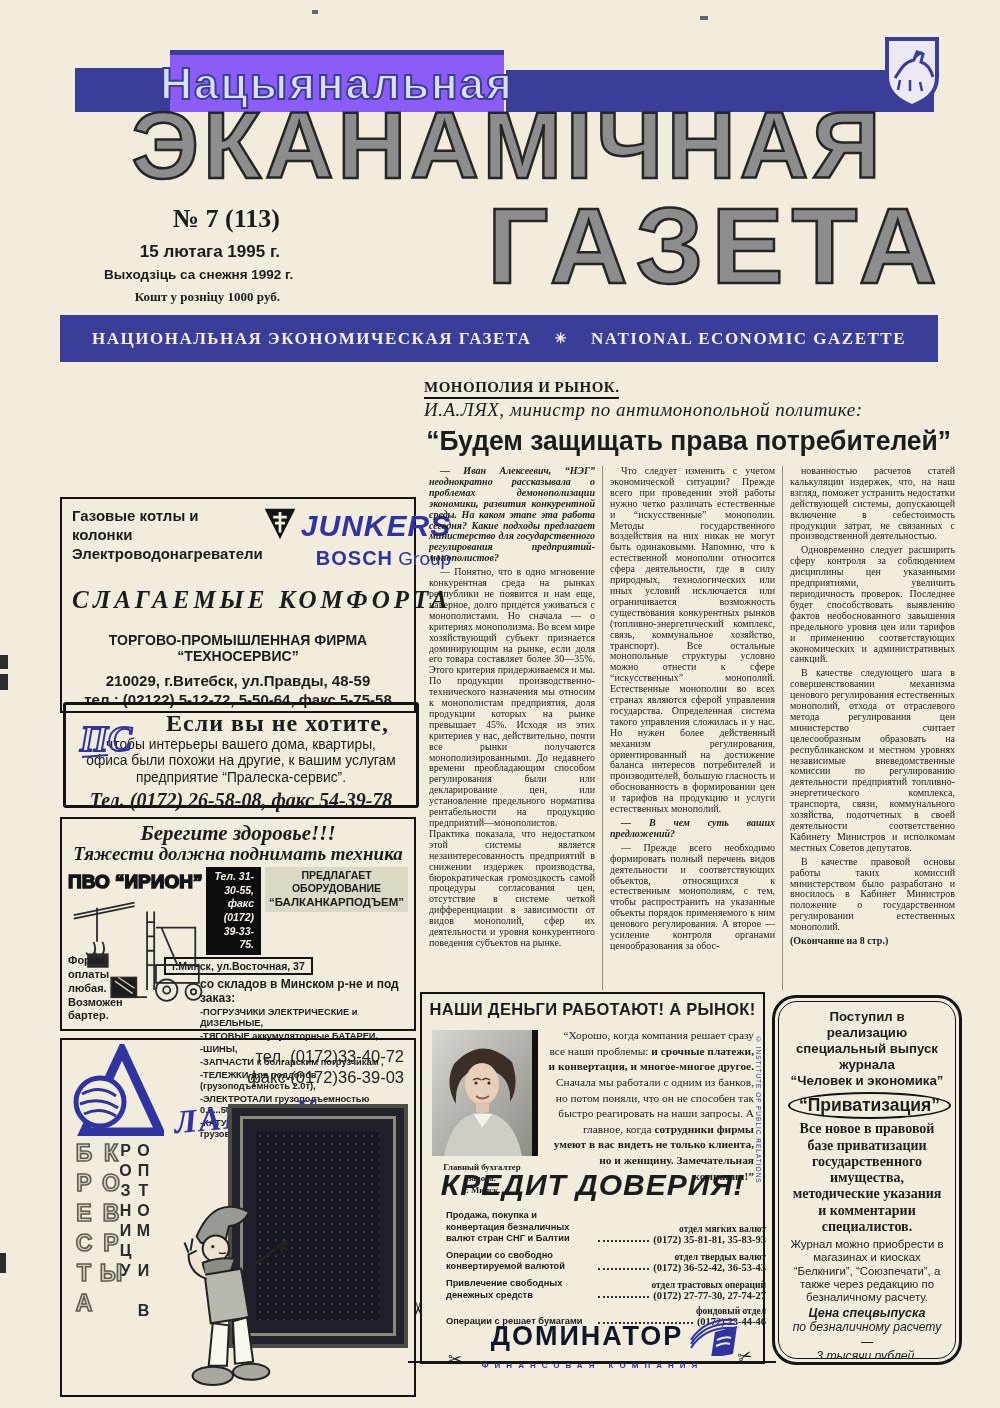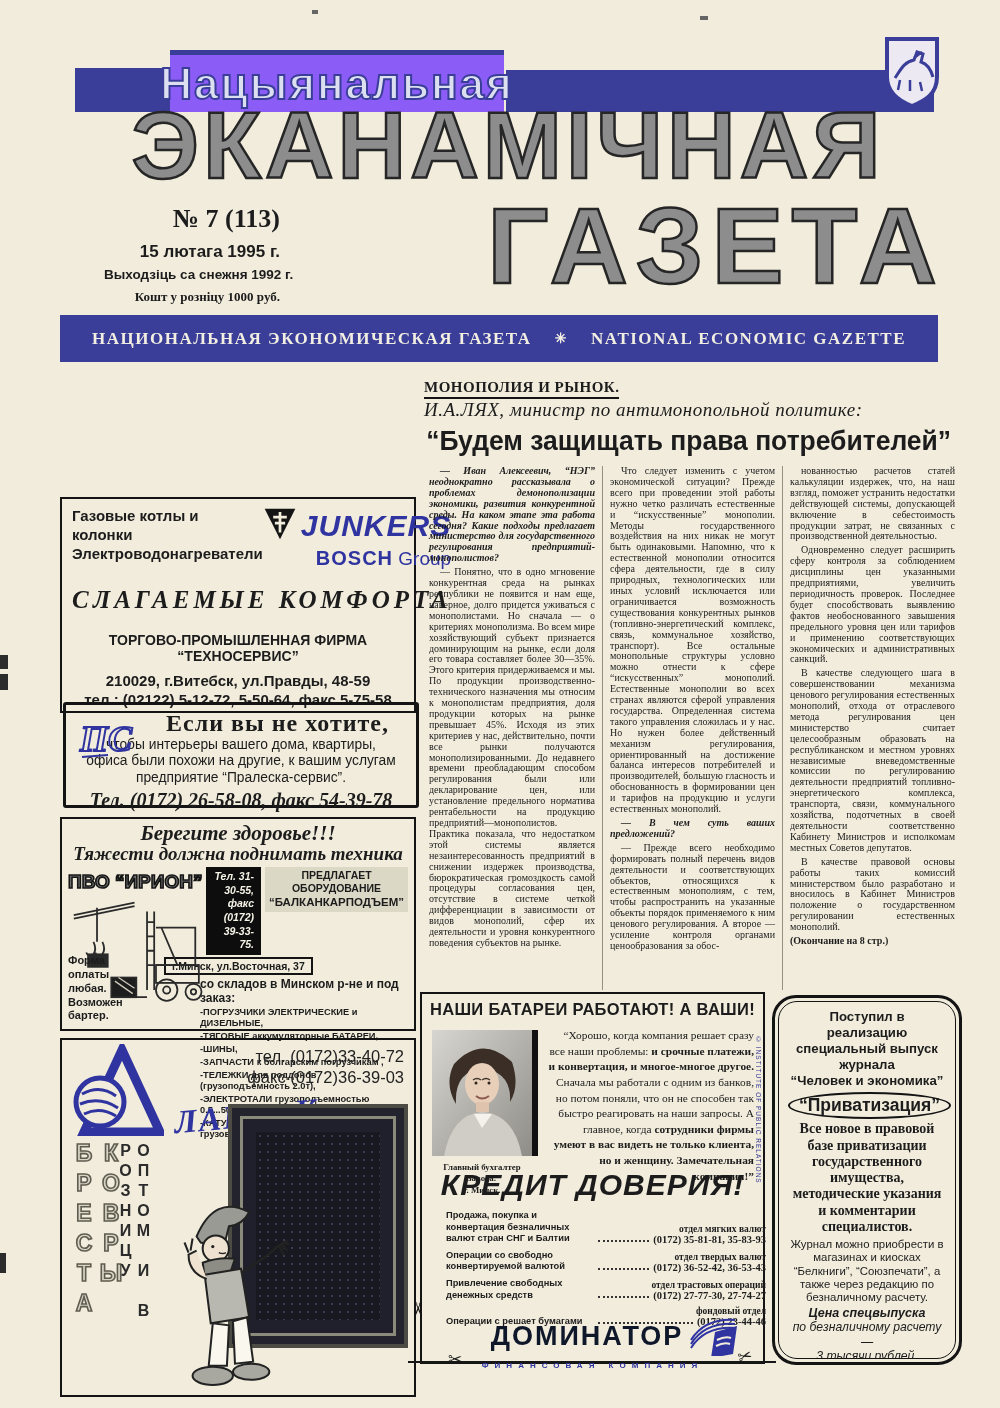--- a/index.html
+++ b/index.html
@@ -62,21 +62,21 @@
   .pral-title{margin-left:92px;font-weight:bold;font-size:24px;letter-spacing:1px;white-space:nowrap;}
   .pral-l{text-align:center;font-family:"Liberation Sans",sans-serif;font-size:13.8px;line-height:1.18;}
   .pral-phone{text-align:center;font-style:italic;font-weight:bold;font-size:20px;margin-top:3px;}
 
   
   .ad-irion{left:60px;top:817px;width:356px;height:214px;padding:3px 6px;position:absolute;}
   .irion-title{text-align:center;font-style:italic;font-weight:bold;font-size:21px;line-height:1.05;}
   .irion-sub{text-align:center;font-style:italic;font-weight:bold;font-size:19px;line-height:1.05;}
   .irion-hrow{display:flex;gap:4px;margin-top:3px;align-items:flex-start;}
   .irion-co{font-family:"Liberation Sans",sans-serif;font-weight:bold;font-size:19px;
-      color:#737373;-webkit-text-stroke:1.6px #141414;white-space:nowrap;margin-top:4px;}
+      color:#0f172a;-webkit-text-stroke:1.6px #141414;white-space:nowrap;margin-top:4px;}
   .irion-telbox{background:#0d0d0d;color:#f5f2e6;font-family:"Liberation Sans",sans-serif;
       font-style:italic;font-weight:bold;font-size:10.5px;padding:3px 7px;text-align:right;line-height:1.3;}
   .irion-offer{background:#dcd8c6;font-family:"Liberation Sans",sans-serif;font-weight:bold;
       font-size:10.5px;text-align:center;padding:2px 4px;line-height:1.25;flex:1;}
   .irion-offer .big{font-size:11.5px;}
   .irion-addr{display:inline-block;border:2px solid #141414;font-family:"Liberation Sans",sans-serif;
       font-weight:bold;font-size:10.5px;padding:1px 6px;margin:2px 0 0 96px;}
   .irion-cols{display:flex;margin-top:2px;}
   .irion-right{width:208px;margin-left:auto;}
   .irion-stock{font-family:"Liberation Sans",sans-serif;font-weight:bold;font-size:12px;margin-bottom:2px;}
@@ -341,21 +341,21 @@
     <div class="art-col">
       <p>нованностью расчетов статей калькуляции издержек, что, на наш взгляд, поможет устранить недостатки действующей системы, допускающей включение в себестоимость продукции затрат, не связанных с производственной деятельностью.</p>
       <p>Одновременно следует расширить сферу контроля за соблюдением дисциплины цен указанными предприятиями, увеличить периодичность проверок. Последнее будет способствовать выявлению фактов необоснованного завышения предельного уровня цен или тарифов и применению соответствующих экономических и административных санкций.</p>
       <p>В качестве следующего шага в совершенствовании механизма ценового регулирования естественных монополий, отхода от отраслевого метода регулирования цен министерство считает целесообразным образовать на республиканском и местном уровнях независимые вневедомственные комиссии по регулированию деятельности предприятий топливно-энергетического комплекса, транспорта, связи, коммунального хозяйства, подотчетных в своей деятельности соответственно Кабинету Министров и исполкомам местных Советов депутатов.</p>
       <p>В качестве правовой основы работы таких комиссий министерством было разработано и вносилось в Кабинет Министров положение о государственном регулировании естественных монополий.</p>
       <p class="art-end">(Окончание на 8 стр.)</p>
     </div>
   </div>
 
   <div class="adbox ad-dengi">
-    <div class="dengi-head">НАШИ БАТАРЕИ РАБОТАЮТ! А ВАШИ!</div>
+    <div class="dengi-head">НАШИ ДЕНЬГИ РАБОТАЮТ! А РЫНОК!</div>
     <div class="dengi-photo">
       <svg width="100" height="126" viewBox="0 0 100 126">
         <rect width="100" height="126" fill="#c2c0ba"></rect>
         <rect width="100" height="126" fill="url(#g0)"></rect>
         <defs>
             <linearGradient id="g0" x1="0" y1="0" x2="1" y2="1">
           <stop offset="0" stop-color="#d8d6d0"></stop>
               <stop offset="1" stop-color="#8f8d88"></stop>
         </linearGradient>
           </defs>

